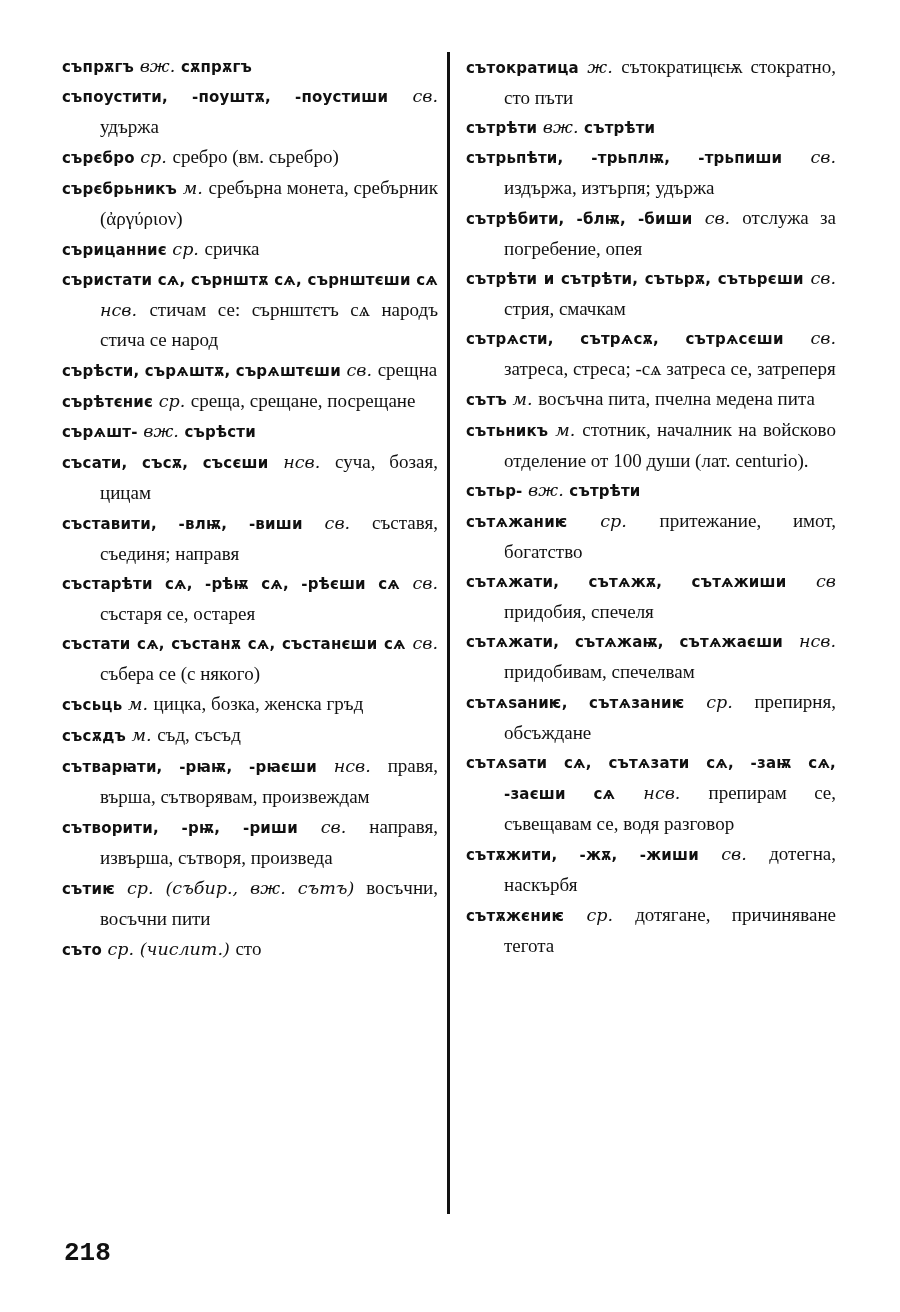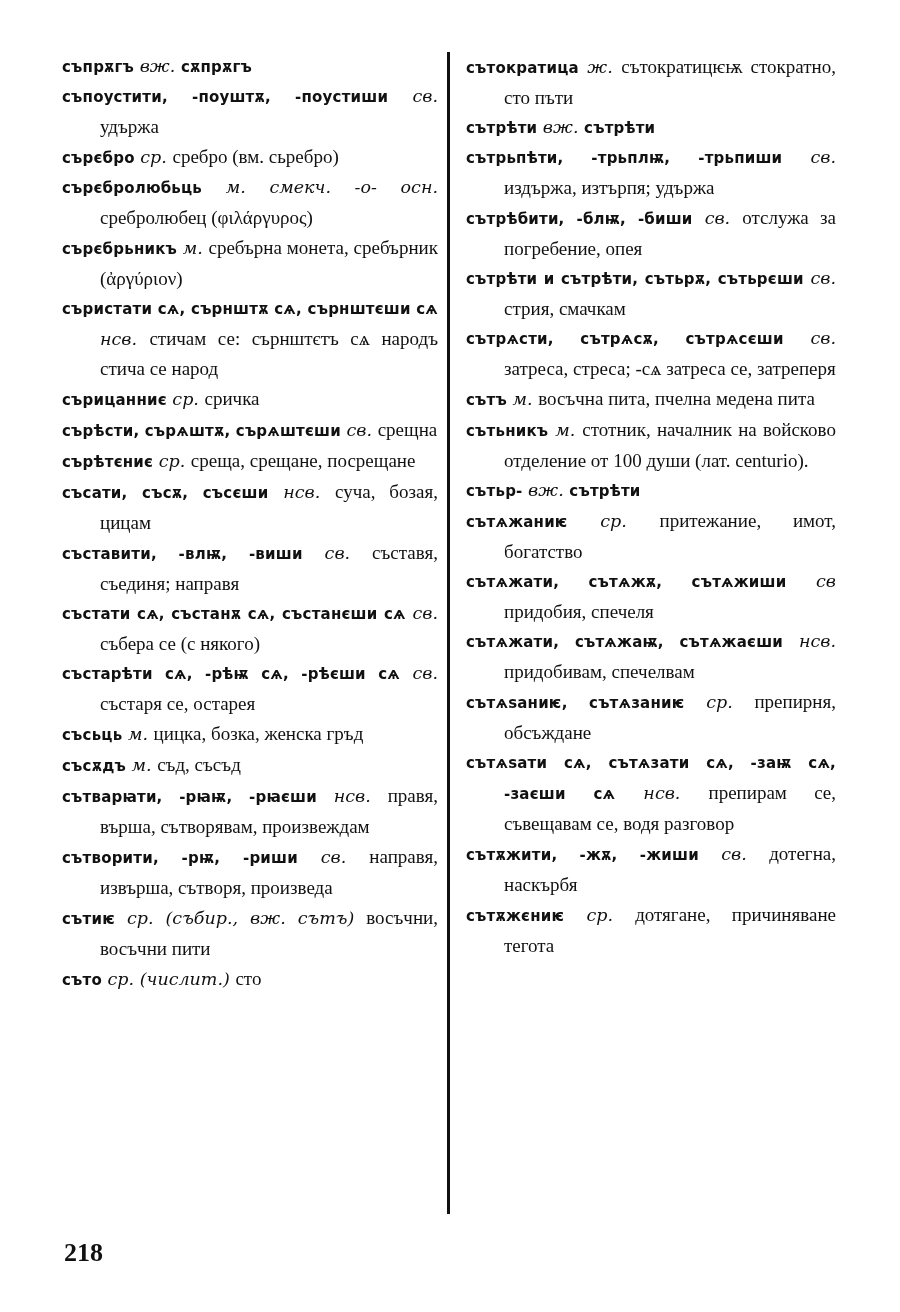--- a/index.html
+++ b/index.html
@@ -9,41 +9,41 @@
   .col { position: absolute; top: 52px; }
   .col.left { left: 62px; width: 376px; }
   .col.right { left: 466px; width: 370px; }
   .divider { position: absolute; left: 447px; top: 52px; width: 3px; height: 1162px; background: #111; }
   .entry { margin: 0; font-size: 17.5px; line-height: 29px; text-align: justify;
            padding-left: 38px; text-indent: -38px; }
   .hw { font-family: "DejaVu Sans", "Liberation Sans", sans-serif; font-weight: bold; font-size: 15px;
         letter-spacing: 0.2px; }
   .gram { font-style: italic; font-family: "DejaVu Serif", serif; }
   .def { font-family: "Liberation Serif", "DejaVu Serif", serif; font-size: 19px; }
-  .page-number { position: absolute; left: 64px; top: 1238px; font-family: Liberation Serif, serif;
+  .page-number { position: absolute; left: 64px; top: 1238px; font-family: Liberation Mono, monospace;
                  font-weight: bold; font-size: 26px; }
 </style>
 </head>
 <body>
 
 <div class="page">
   <div class="col left">
     <p class="entry"><span class="hw">съпрѫгъ</span> <span class="gram">вж.</span> <span class="hw">сѫпрѫгъ</span></p>
     <p class="entry"><span class="hw">съпоустити, -поуштѫ, -поустиши</span> <span class="gram">св.</span> <span class="def">удържа</span></p>
     <p class="entry"><span class="hw">сърєбро</span> <span class="gram">ср.</span> <span class="def">сребро (вм. сьребро)</span></p>
-    <p class="entry"><span class="hw">сърєбролюбьць</span> <span class="gram">м. смекч. -о- осн.</span> <span class="def">сребролюбец (φιλάργυρος)</span></p>
     <p class="entry"><span class="hw">сърєбрьникъ</span> <span class="gram">м.</span> <span class="def">сребърна монета, сребърник (ἀργύριον)</span></p>
+    <p class="entry"><span class="hw">сърицанниє</span> <span class="gram">ср.</span> <span class="def">сричка</span></p>
     <p class="entry"><span class="hw">съристати сѧ, сърнштѫ сѧ, сърнштєши сѧ</span> <span class="gram">нсв.</span> <span class="def">стичам се: сърнштєтъ сѧ народъ стича се народ</span></p>
-    <p class="entry"><span class="hw">сърицанниє</span> <span class="gram">ср.</span> <span class="def">сричка</span></p>
     <p class="entry"><span class="hw">сърѣсти, сърѧштѫ, сърѧштєши</span> <span class="gram">св.</span> <span class="def">срещна</span></p>
     <p class="entry"><span class="hw">сърѣтєниє</span> <span class="gram">ср.</span> <span class="def">среща, срещане, посрещане</span></p>
+    <p class="entry"><span class="hw">сърѧшт-</span> <span class="gram">вж.</span> <span class="hw">сърѣсти</span></p>
     <p class="entry"><span class="hw">съсати, съсѫ, съсєши</span> <span class="gram">нсв.</span> <span class="def">суча, бозая, цицам</span></p>
     <p class="entry"><span class="hw">съставити, -влѭ, -виши</span> <span class="gram">св.</span> <span class="def">съставя, съединя; направя</span></p>
+    <p class="entry"><span class="hw">състарѣти сѧ, -рѣѭ сѧ, -рѣєши сѧ</span> <span class="gram">св.</span> <span class="def">състаря се, остарея</span></p>
     <p class="entry"><span class="hw">състати сѧ, състанѫ сѧ, състанєши сѧ</span> <span class="gram">св.</span> <span class="def">събера се (с някого)</span></p>
-    <p class="entry"><span class="hw">състарѣти сѧ, -рѣѭ сѧ, -рѣєши сѧ</span> <span class="gram">св.</span> <span class="def">състаря се, остарея</span></p>
     <p class="entry"><span class="hw">съсьць</span> <span class="gram">м.</span> <span class="def">цицка, бозка, женска гръд</span></p>
     <p class="entry"><span class="hw">съсѫдъ</span> <span class="gram">м.</span> <span class="def">съд, съсъд</span></p>
     <p class="entry"><span class="hw">сътварꙗти, -рꙗѭ, -рꙗєши</span> <span class="gram">нсв.</span> <span class="def">правя, върша, сътворявам, произвеждам</span></p>
     <p class="entry"><span class="hw">сътворити, -рѭ, -риши</span> <span class="gram">св.</span> <span class="def">направя, извърша, сътворя, произведа</span></p>
     <p class="entry"><span class="hw">сътиѥ</span> <span class="gram">ср. (събир., вж. сътъ)</span> <span class="def">восъчни, восъчни пити</span></p>
     <p class="entry"><span class="hw">съто</span> <span class="gram">ср. (числит.)</span> <span class="def">сто</span></p>
   </div>
 
   <div class="divider"></div>
 

